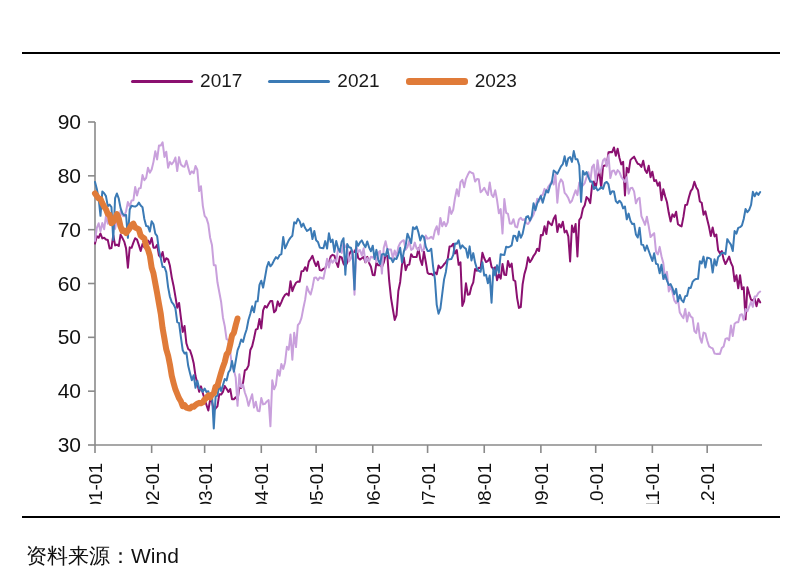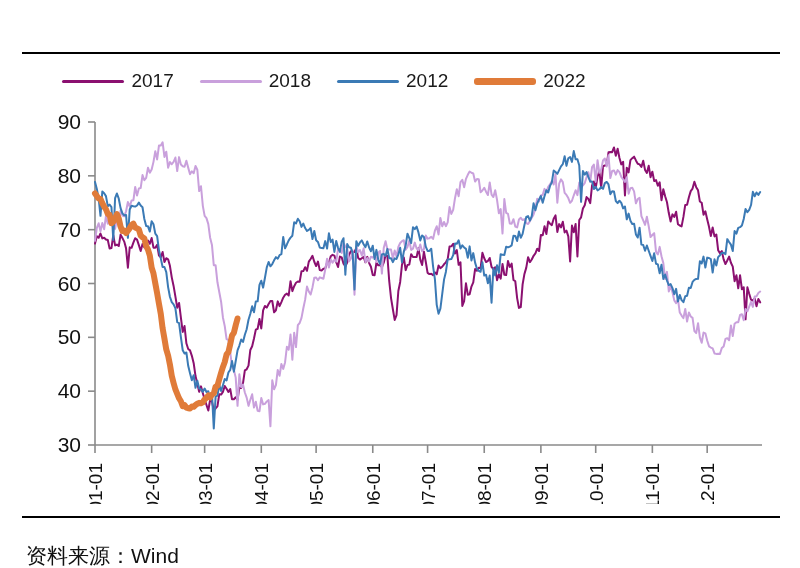--- a/index.html
+++ b/index.html
@@ -98,30 +98,26 @@
 
 
   <div class="rule-top"></div>
 
   <div class="legend">
     <div class="legend-item">
       <span class="legend-swatch sw-2017"></span>
       <span class="legend-label">2017</span>
     </div>
     <div class="legend-item">
-      <span class="legend-swatch sw-2018"></span>
-      <span class="legend-label">2018</span>
-    </div>
-    <div class="legend-item">
       <span class="legend-swatch sw-2019"></span>
-      <span class="legend-label">2012</span>
+      <span class="legend-label">2021</span>
     </div>
     <div class="legend-item">
       <span class="legend-swatch sw-2020"></span>
-      <span class="legend-label">2022</span>
+      <span class="legend-label">2023</span>
     </div>
   </div>
 
   <div class="plot-host">
     <svg class="plot-svg" id="plot-svg" width="800" height="400" viewBox="0 0 800 400">
       <g id="y-ticks">
           <line class="tick-mark" x1="88" y1="341" x2="95" y2="341"></line>
           <text class="ytick-label" x="81" y="348" text-anchor="end">30</text>
           <line class="tick-mark" x1="88" y1="287.1666666666667" x2="95" y2="287.1666666666667"></line>
           <text class="ytick-label" x="81" y="294.1666666666667" text-anchor="end">40</text>

